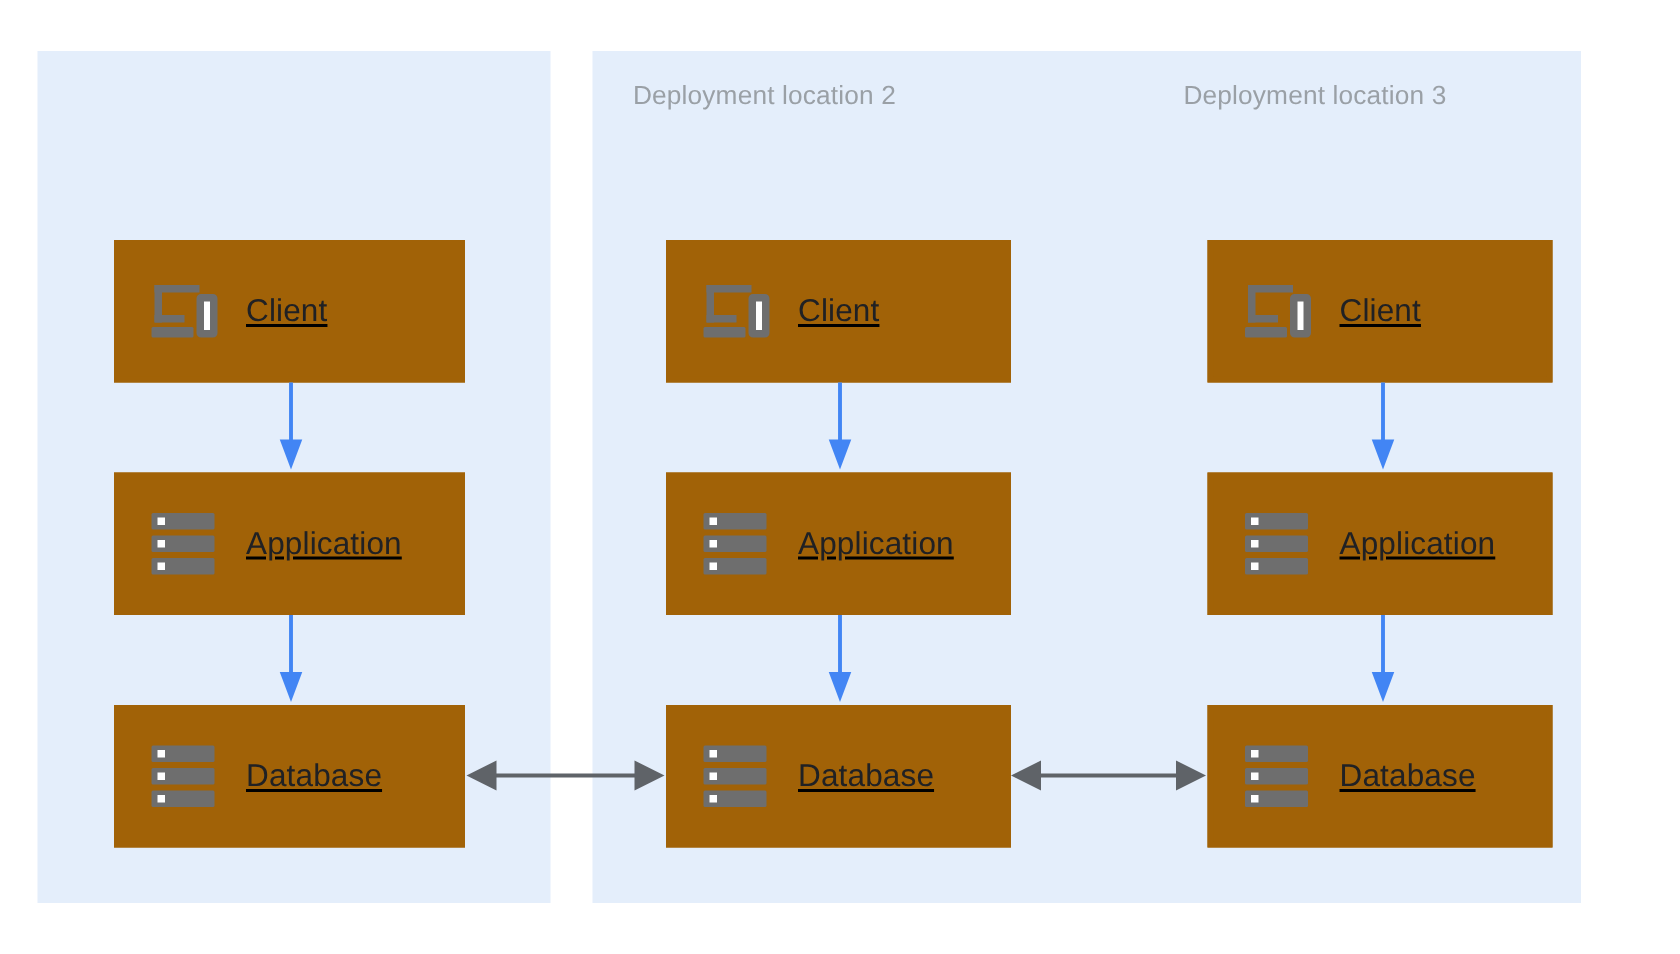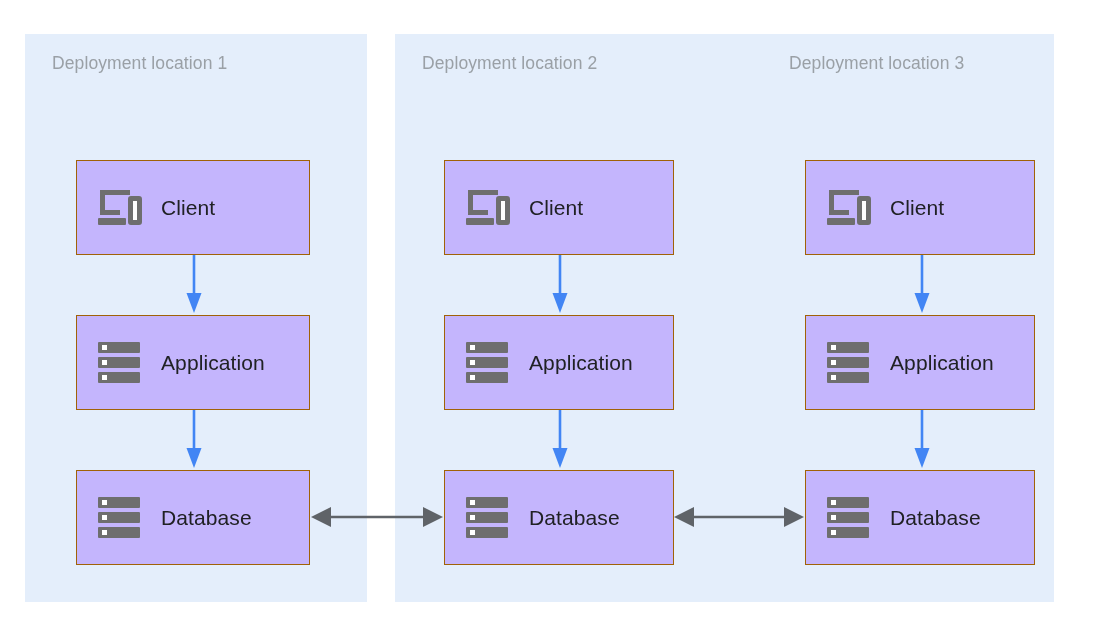--- a/index.html
+++ b/index.html
@@ -33,25 +33,26 @@
     font-size: 17.5px;
     line-height: 20px;
     color: #9aa0a6;
     letter-spacing: 0.1px;
     white-space: nowrap;
   }
 
   
   .node {
     position: absolute;
-    background: #c4b5fd;
-    border: 1px solid #a16207;
+    background: #a16207;
+    border: 4px solid #a16207;
     box-sizing: border-box;
     display: flex;
     align-items: center;
+    text-decoration: underline;
   }
   .node-icon {
     flex: 0 0 auto;
     margin-left: 21px;
     width: 46px;
     height: 44px;
     position: relative;
   }
   .node-label {
     font-size: 21px;
@@ -136,21 +137,20 @@
     position: absolute;
   }
   .conn svg { display: block; overflow: visible; }
 </style>
 </head>
 <body>
 
 <div id="canvas">
 
   <div class="zone" style="left:25px; width:342px;">
-    <div class="zone-title">Deployment location 1</div>
 
     <div class="node" style="left:51px; top:126px; width:234px; height:95px;">
       <div class="node-icon">
         <div class="cli">
           <div class="scr-top"></div>
             <div class="scr-left"></div>
             <div class="scr-bot"></div>
           <div class="base"></div>
             <div class="phone"></div>
         </div>

